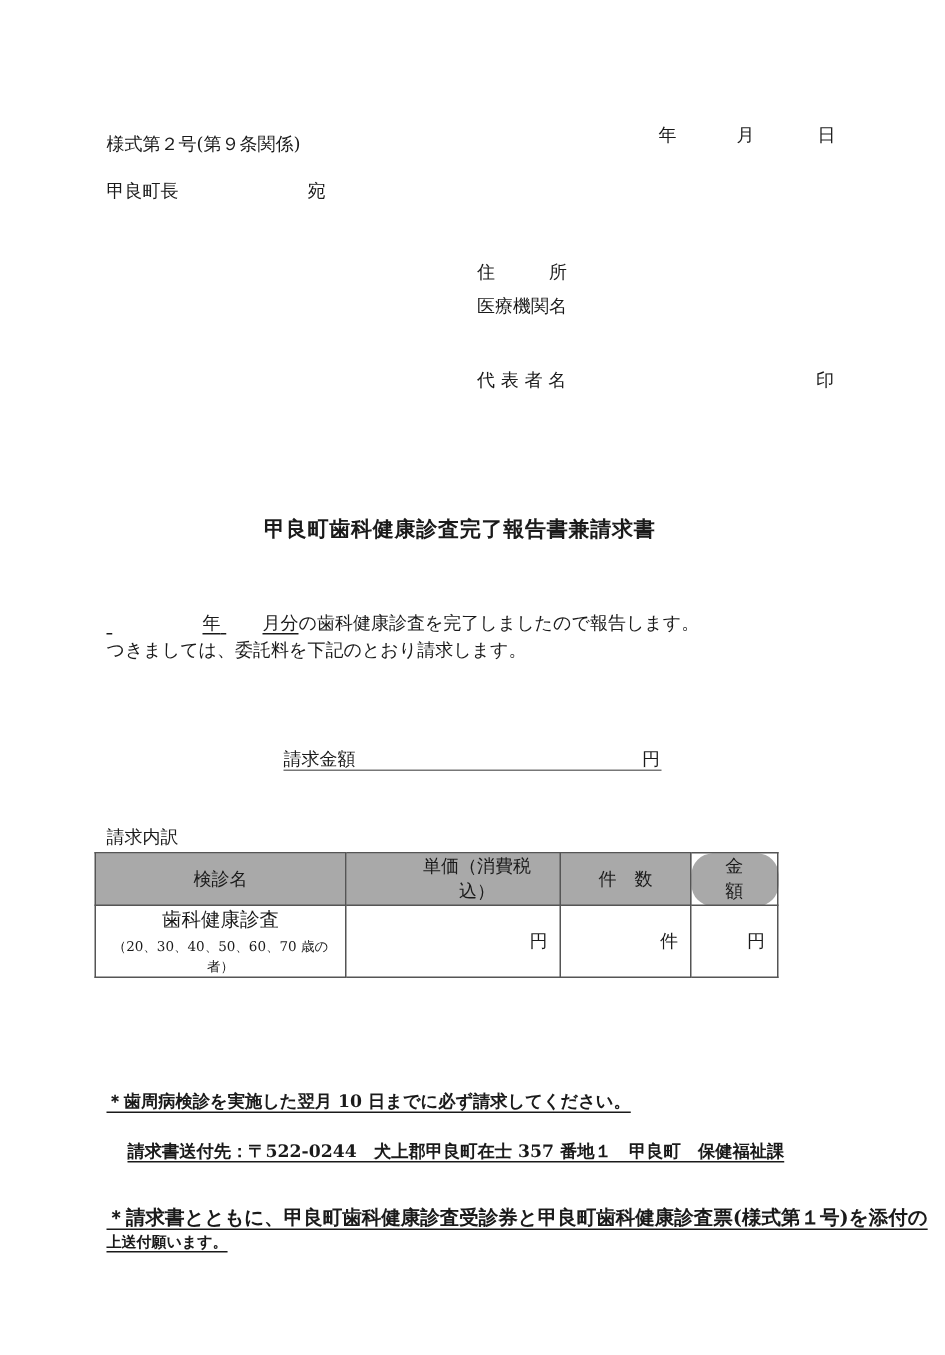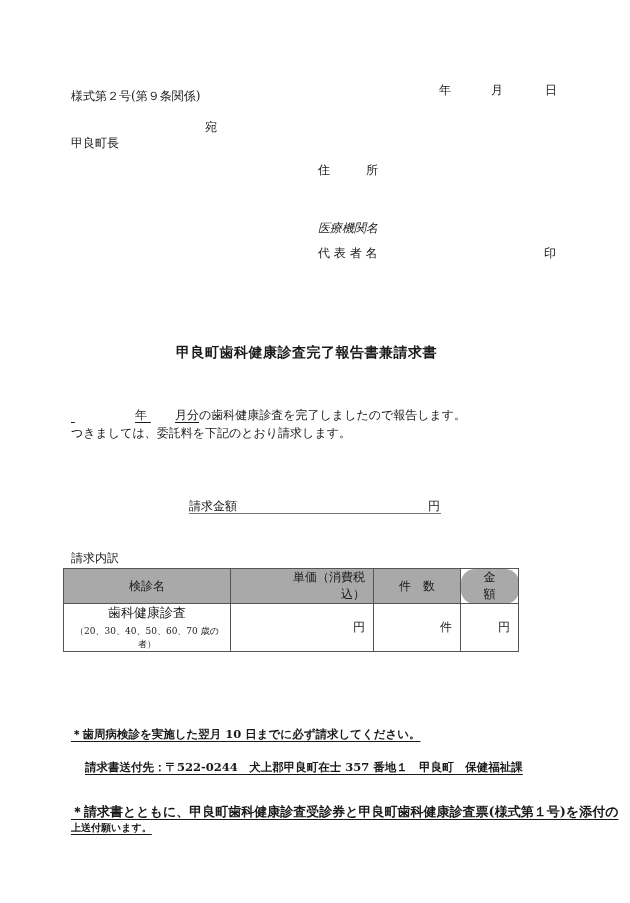--- a/index.html
+++ b/index.html
@@ -27,27 +27,27 @@
 
   <div class="abs" style="left:71px;top:64px;margin-top:24px;">様式第２号(第９条関係)</div>
 
   <div>
     <span class="abs" style="left:439px;top:82px;">年</span>
     <span class="abs" style="left:491px;top:82px;">月</span>
     <span class="abs" style="left:545px;top:82px;">日</span>
   </div>
 
   <div>
-    <span class="abs" style="left:71px;top:119px;margin-top:16px;">甲良町長</span>
+    <span class="abs" style="left:71px;top:119px;">甲良町長</span>
     <span class="abs" style="left:205px;top:119px;">宛</span>
   </div>
 
   <div>
-    <span class="abs" style="left:318px;top:162px;">住　　　所</span>
-    <span class="abs" style="left:318px;top:220px;font-style:italic;">医療機関名</span>
+    <span class="abs" style="left:318px;top:173px;">住　　　所</span>
+    <span class="abs" style="left:318px;top:196px;">医療機関名</span>
     <span class="abs" style="left:318px;top:245px;">代 表 者 名</span>
     <span class="abs" style="left:544px;top:245px;">印</span>
   </div>
 
   <div class="abs title" style="left:176px;top:344px;">甲良町歯科健康診査完了報告書兼請求書</div>
 
   <div>
     <div class="abs" style="left:71px;top:407px;">
       <span class="u" style="display:inline-block;width:64px;">&nbsp;</span><span class="u">年</span><span class="u" style="display:inline-block;width:28px;">&nbsp;</span><span class="u">月分</span><span>の歯科健康診査を完了しましたので報告します。</span>
     </div>
@@ -59,21 +59,21 @@
     <span class="abs" style="left:189px;top:498px;">請求金額</span>
     <span class="abs" style="left:428px;top:498px;">円</span>
   </div>
 
   <div class="abs" style="left:71px;top:550px;">請求内訳</div>
 
   <table class="breakdown">
     <thead>
       <tr>
         <th class="c-name">検診名</th>
-        <th class="c-unit" style="text-align:right;padding-left:40px;">単価（消費税込）</th>
+        <th class="c-unit" style="text-align:center;padding-left:40px;">単価（消費税込）</th>
         <th class="c-count" style="text-align:center;">件　数</th>
         <th class="c-amount" style="text-align:center;">金　　額</th>
       </tr>
     </thead>
     <tbody>
       <tr>
         <td class="c-name">
           <span style="font-size:13px;">歯科健康診査</span>
           <span class="sub">（20、30、40、50、60、70 歳の者）</span>
         </td>

